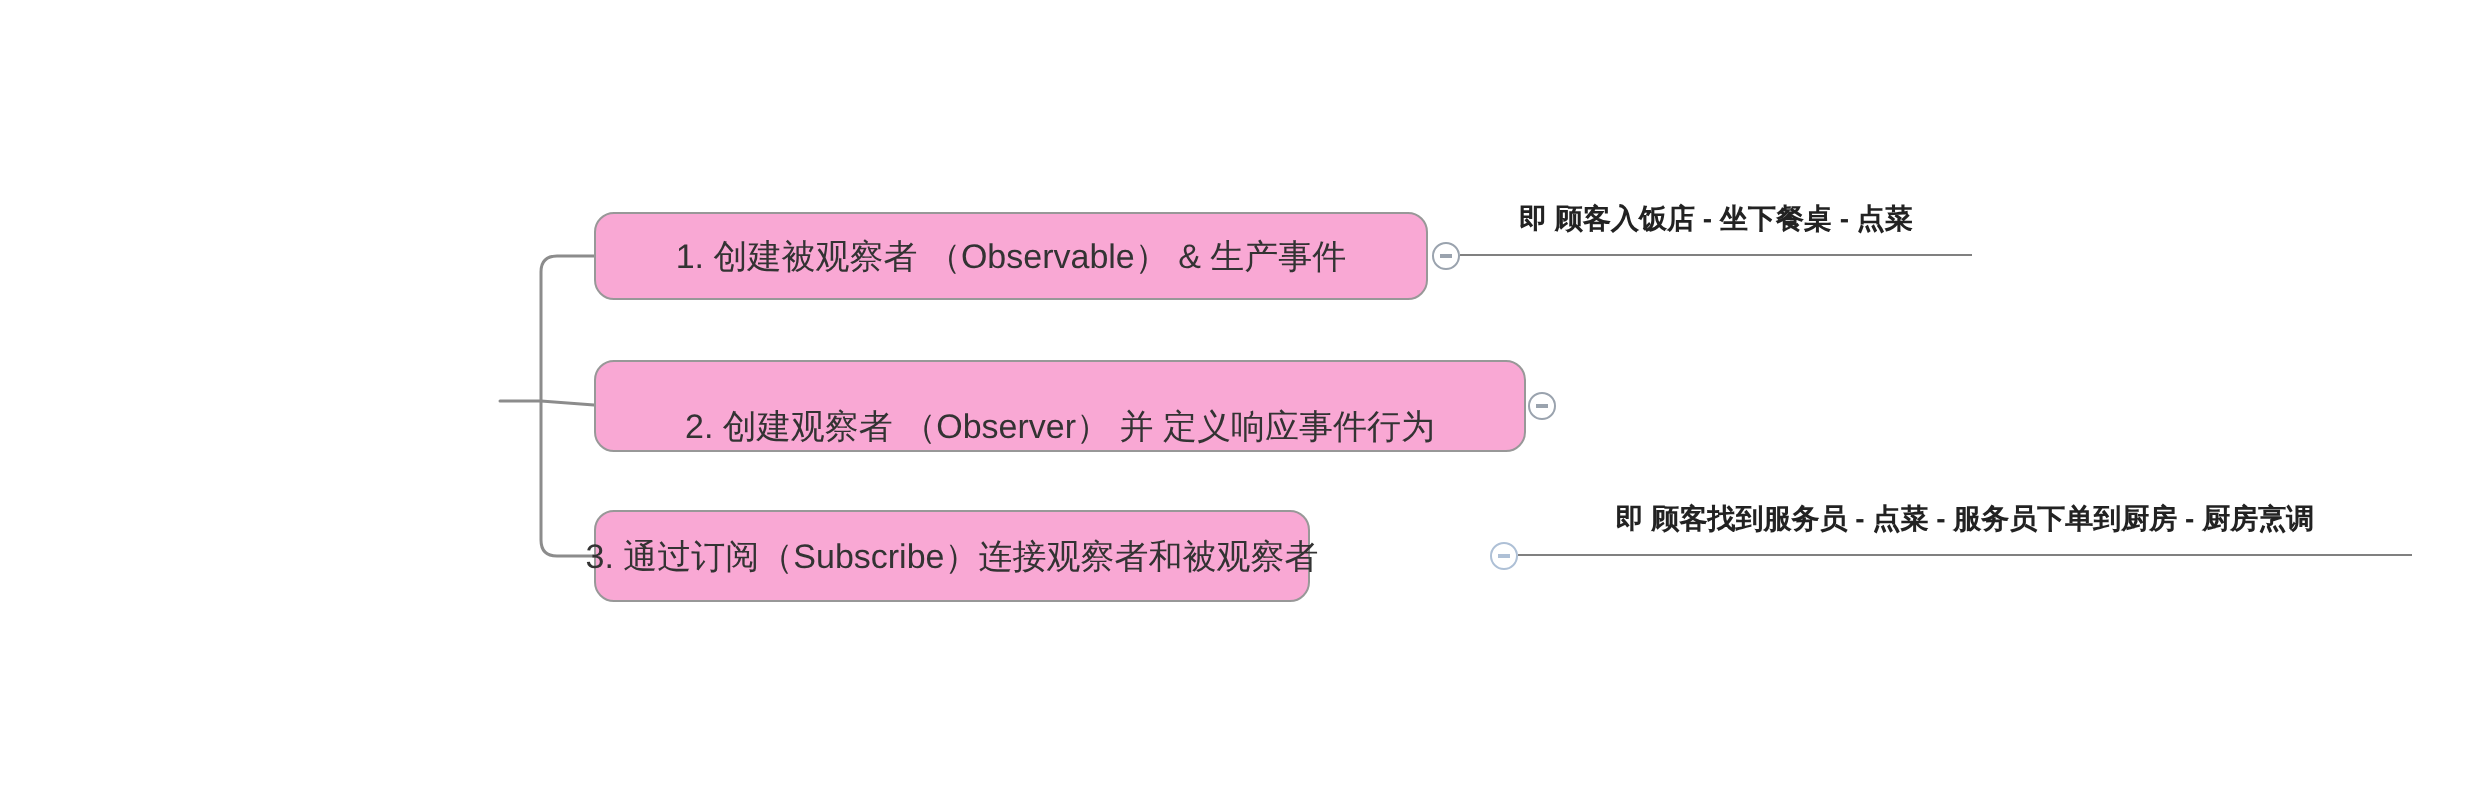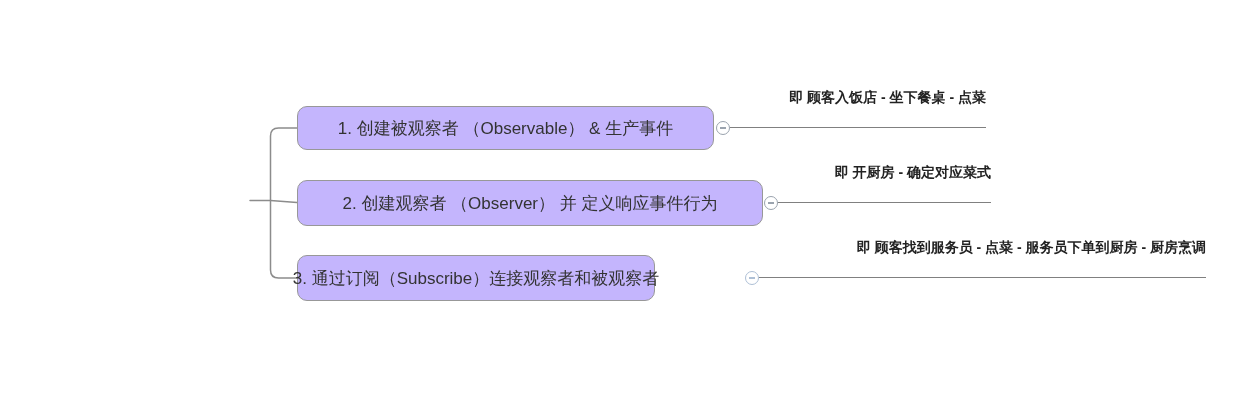--- a/index.html
+++ b/index.html
@@ -18,21 +18,21 @@
   svg.connectors {
     position: absolute;
     left: 0; top: 0;
     width: 1240px;
     height: 401px;
     pointer-events: none;
   }
   .node {
     position: absolute;
     box-sizing: border-box;
-    background: #c4b5fd;
+    background: #f9a8d4;
     display: flex;
     align-items: center;
     justify-content: center;
     white-space: nowrap;
   }
   .root-node {
     left: 47px; top: 157px;
     width: 203px; height: 86px;
     border: 2px solid #4d5c7e;
     border-radius: 12px;
@@ -41,21 +41,21 @@
     color: #3d3d3d;
     letter-spacing: 1px;
   }
   .branch-node {
     border: 1.5px solid #989898;
     border-radius: 10px;
     font-size: 17px;
     color: #333333;
   }
   .branch-1 { left: 297px; top: 106px; width: 417px; height: 44px; }
-  .branch-2 { left: 297px; top: 180px; width: 466px; height: 46px; }
+  .branch-2 { left: 297px; top: 180px; width: 466px; height: 46px; align-items: flex-end; }
   .branch-3 { left: 297px; top: 255px; width: 358px; height: 46px; }
   .toggle {
     position: absolute;
     box-sizing: border-box;
     width: 14px; height: 14px;
     border-radius: 50%;
     border: 1.5px solid #9aa3ae;
     background: #ffffff;
     display: flex;
     align-items: center;
@@ -70,26 +70,26 @@
     width: 6px; height: 1.5px;
     background: #9aa3ae;
   }
   .toggle-3 .minus-bar { background: #aec0d6; }
   .note {
     position: absolute;
     box-sizing: border-box;
     border-bottom: 1.5px solid #808080;
     display: flex;
     align-items: flex-end;
-    justify-content: flex-end;
+    justify-content: center;
     font-size: 14px;
     font-weight: bold;
     color: #222222;
     white-space: nowrap;
-    padding-bottom: 20px;
+    padding-bottom: 8px;
   }
   .note-1 { left: 730px; top: 100px; width: 256px; height: 28px; }
   .note-2 { left: 778px; top: 175px; width: 213px; height: 28px; }
   .note-3 { left: 759px; top: 250px; width: 447px; height: 28px; }
 </style>
 </head>
 <body>
 
 <div class="canvas">
 
@@ -119,20 +119,17 @@
   <div class="toggle toggle-2">
     <div class="minus-bar"></div>
   </div>
   <div class="toggle toggle-3">
     <div class="minus-bar"></div>
   </div>
 
   <div class="note note-1">
     <span>即 顾客入饭店 - 坐下餐桌 - 点菜</span>
   </div>
-  <div class="note note-2">
-    <span>即 开厨房 - 确定对应菜式</span>
-  </div>
   <div class="note note-3">
     <span>即 顾客找到服务员 - 点菜 - 服务员下单到厨房 - 厨房烹调</span>
   </div>
 
 </div>
 
 </body></html>

